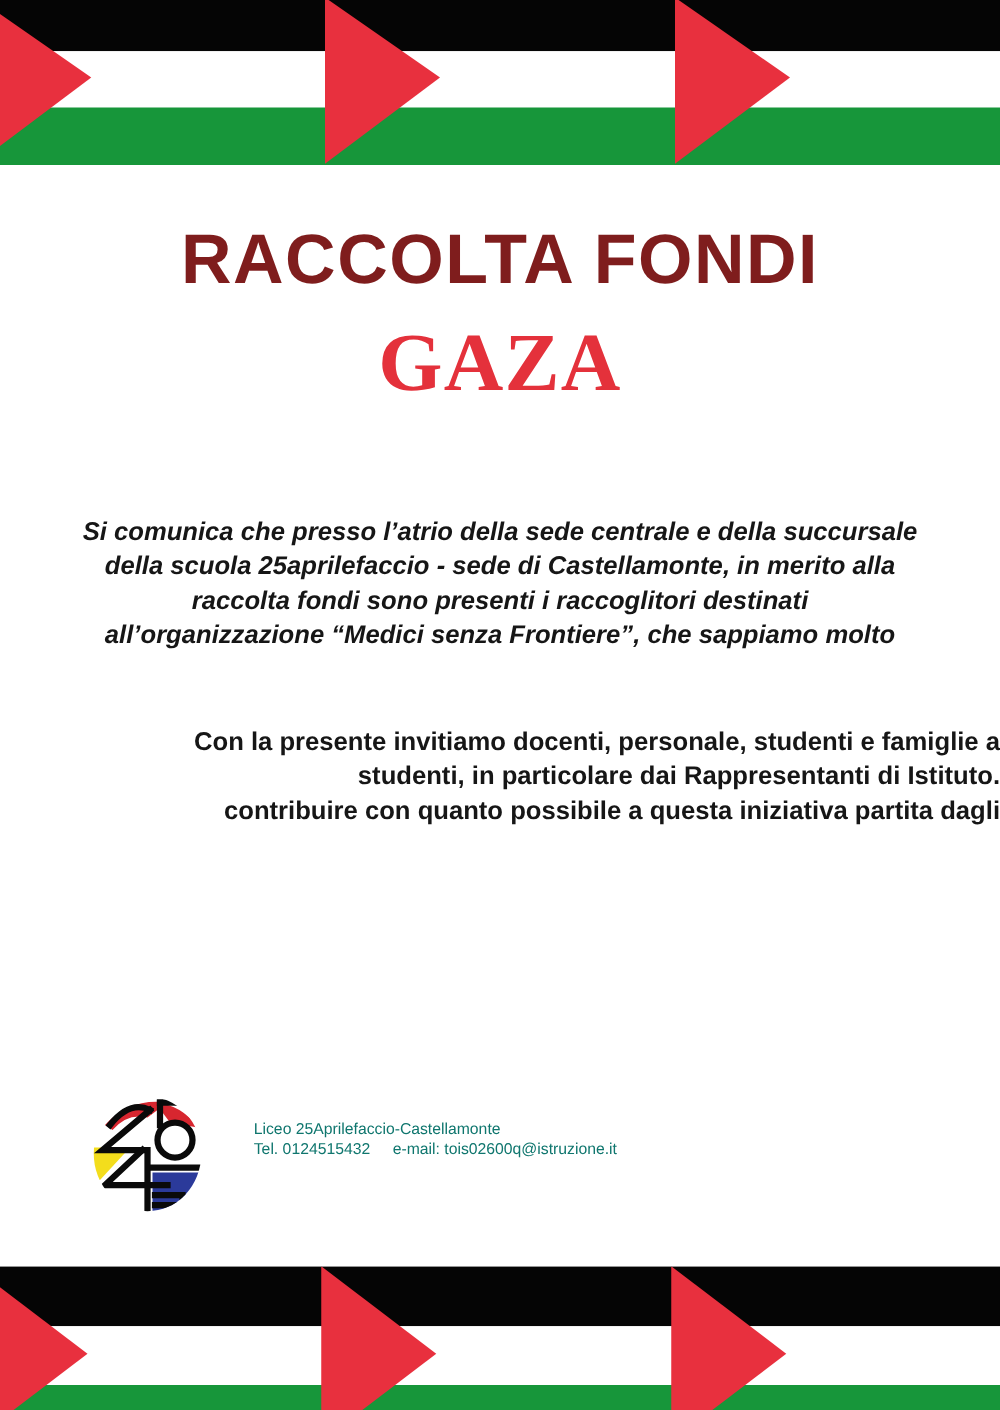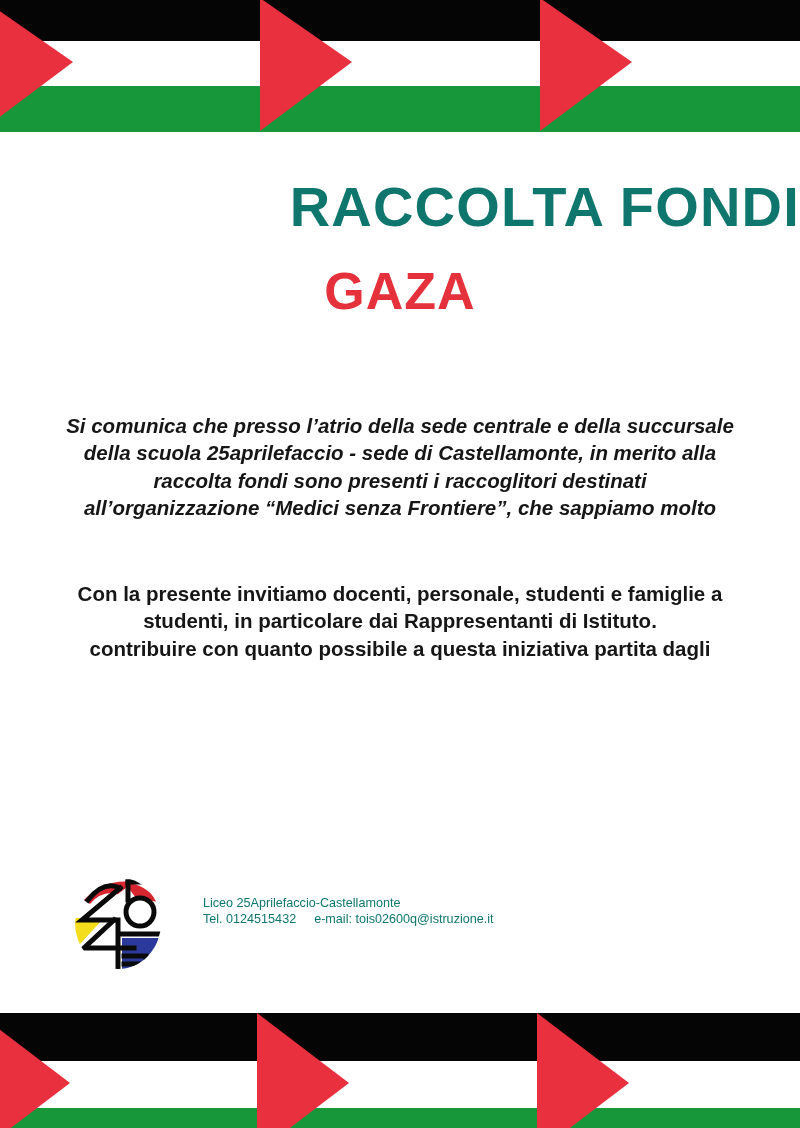--- a/index.html
+++ b/index.html
@@ -9,29 +9,29 @@
     .flag-band { position: absolute; left: 0; width: 800px; overflow: hidden; }
     .flag-band.top { top: 0; height: 132px; }
     .flag-band.bottom { top: 1013px; height: 115px; }
     .flag-band svg { display: block; }
 
     .title {
       position: absolute; left: 0; width: 800px; text-align: center;
       font-weight: 700; font-family: "Liberation Sans", sans-serif;
       white-space: nowrap;
     }
-    .title.main { top: 172px; font-size: 56px; line-height: 70px; color: #0f766e; letter-spacing: 1.2px; text-align: right; }
-    .title.sub  { top: 245px; font-size: 52px; line-height: 92px; color: #e4313b; letter-spacing: 1px; }
+    .title.main { top: 172px; font-size: 56px; line-height: 70px; color: #7f1d1d; letter-spacing: 1.2px; }
+    .title.sub  { top: 245px; font-size: 66px; line-height: 92px; color: #e4313b; letter-spacing: 1px; font-family: Liberation Serif, serif; }
 
     .body-text {
       position: absolute; left: 0; width: 800px; text-align: center;
       font-weight: 700; font-size: 20.5px; line-height: 27.4px; color: #161616;
     }
     .body-text.p1 { top: 412px; font-style: italic; }
-    .body-text.p2 { top: 580px; }
+    .body-text.p2 { top: 580px; text-align: right; }
     .body-text .line { display: block; white-space: nowrap; }
 
     .logo { position: absolute; left: 74px; top: 876px; width: 88px; height: 94px; }
 
     .contact {
       position: absolute; left: 203px; top: 895px;
       font-size: 12.6px; line-height: 16px; color: #0f766e; font-weight: 400;
     }
     .contact .row { display: block; white-space: nowrap; }
     .contact .gap { display: inline-block; width: 22px; }

